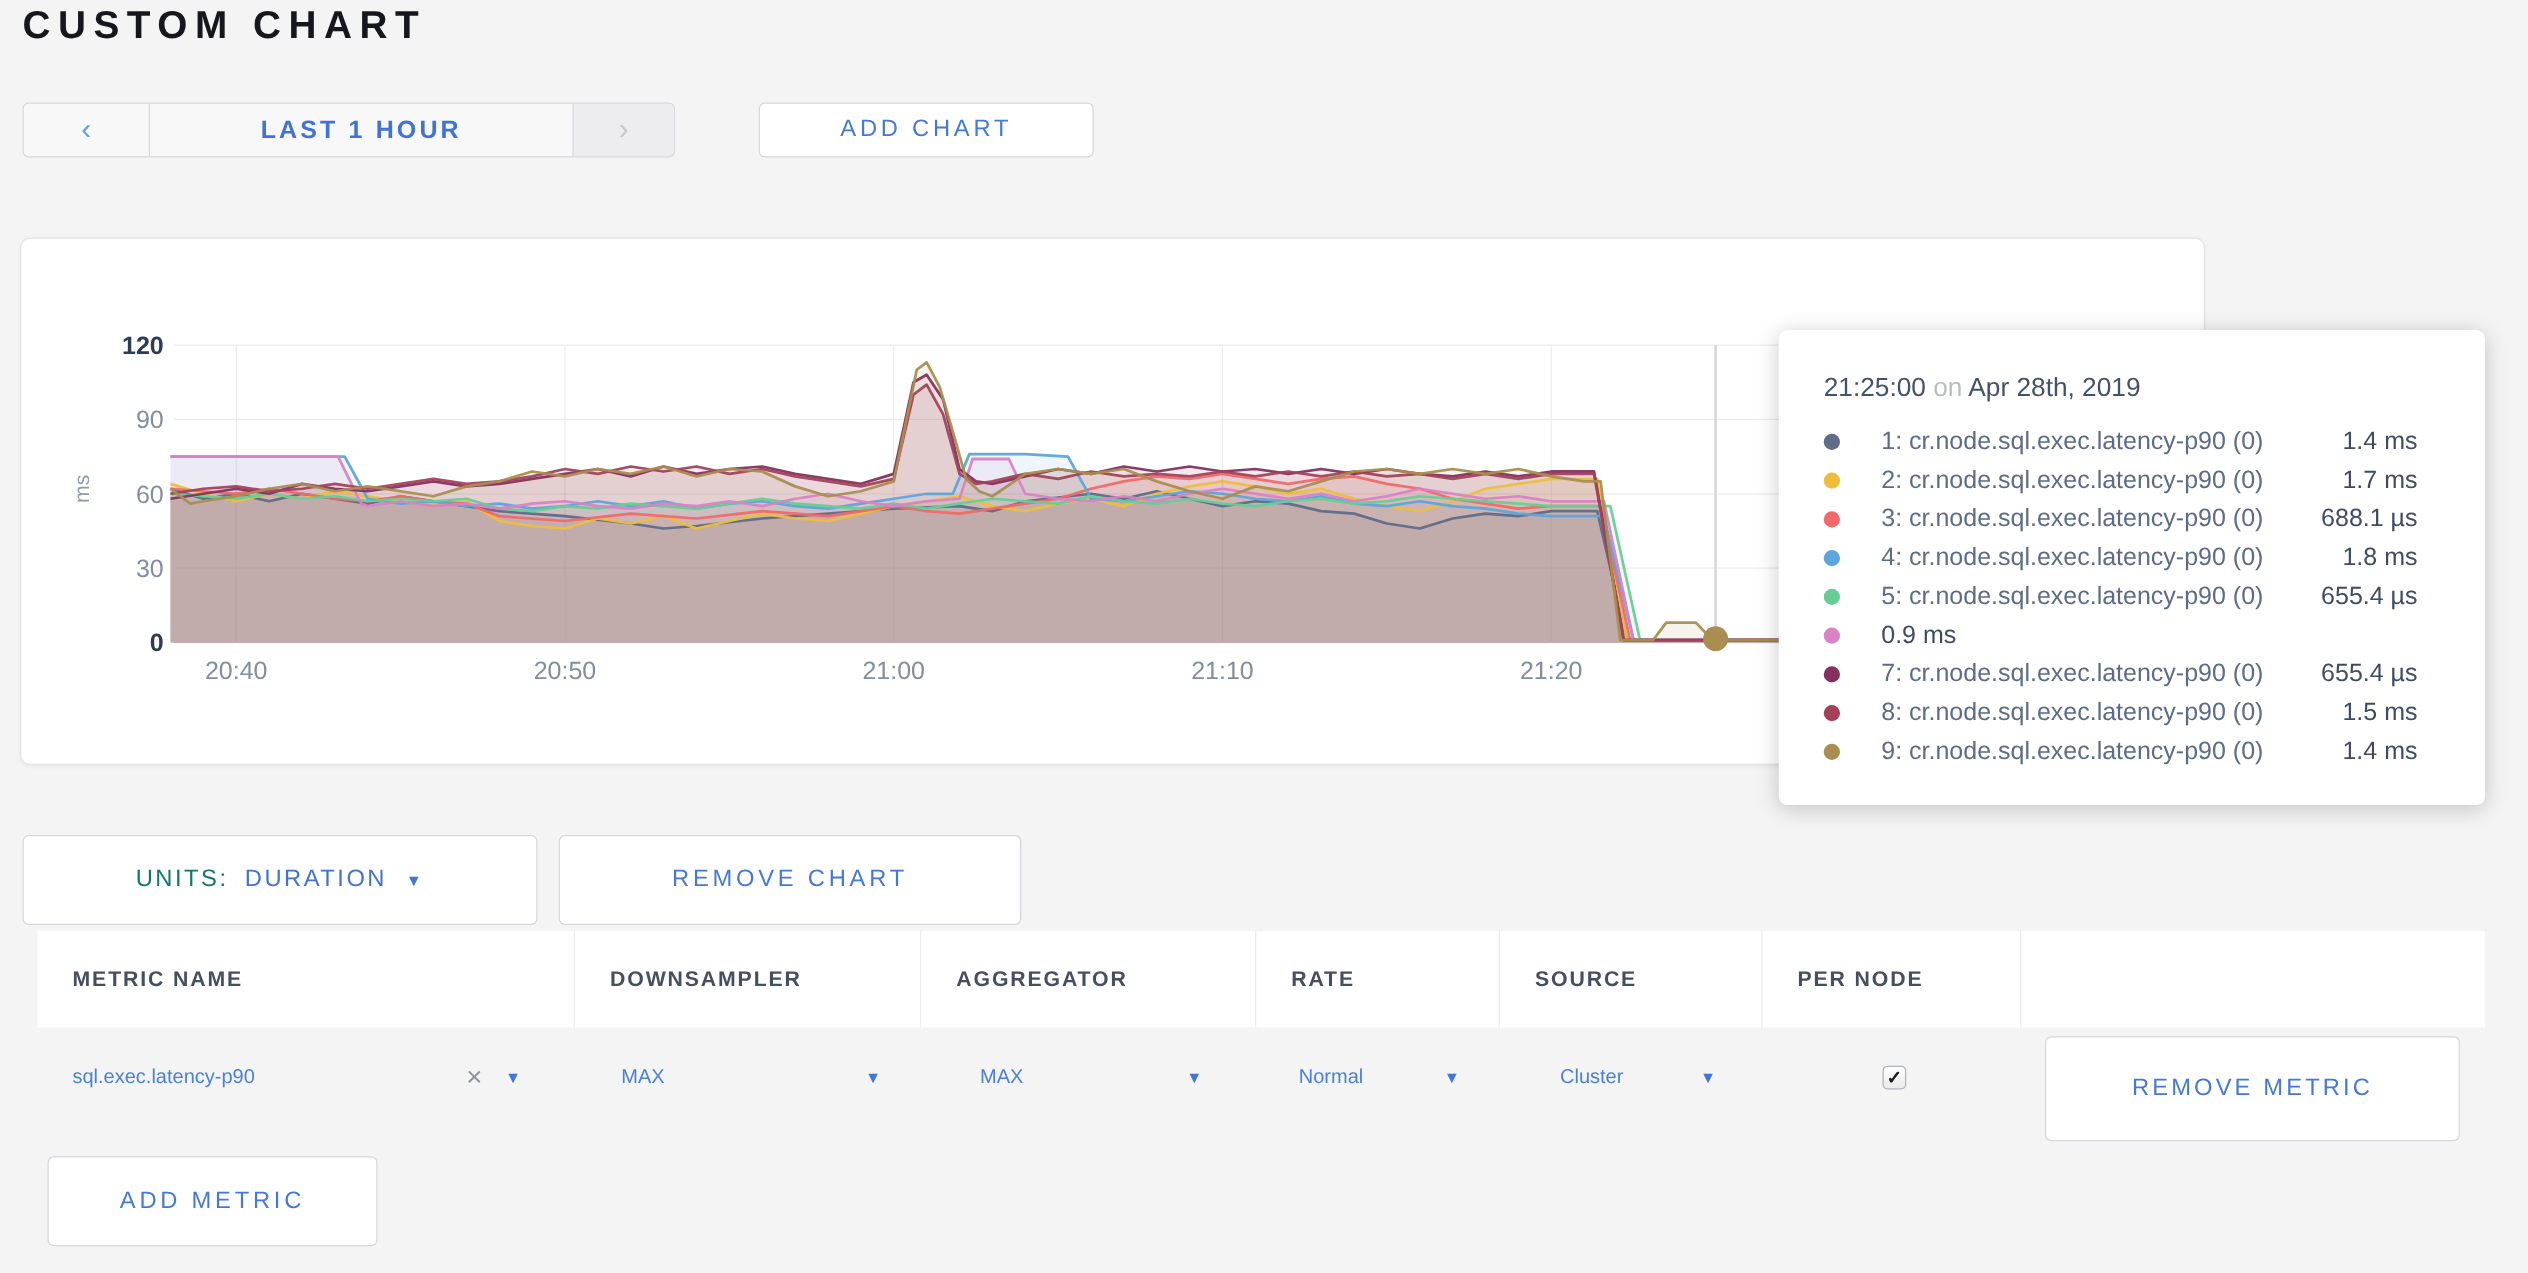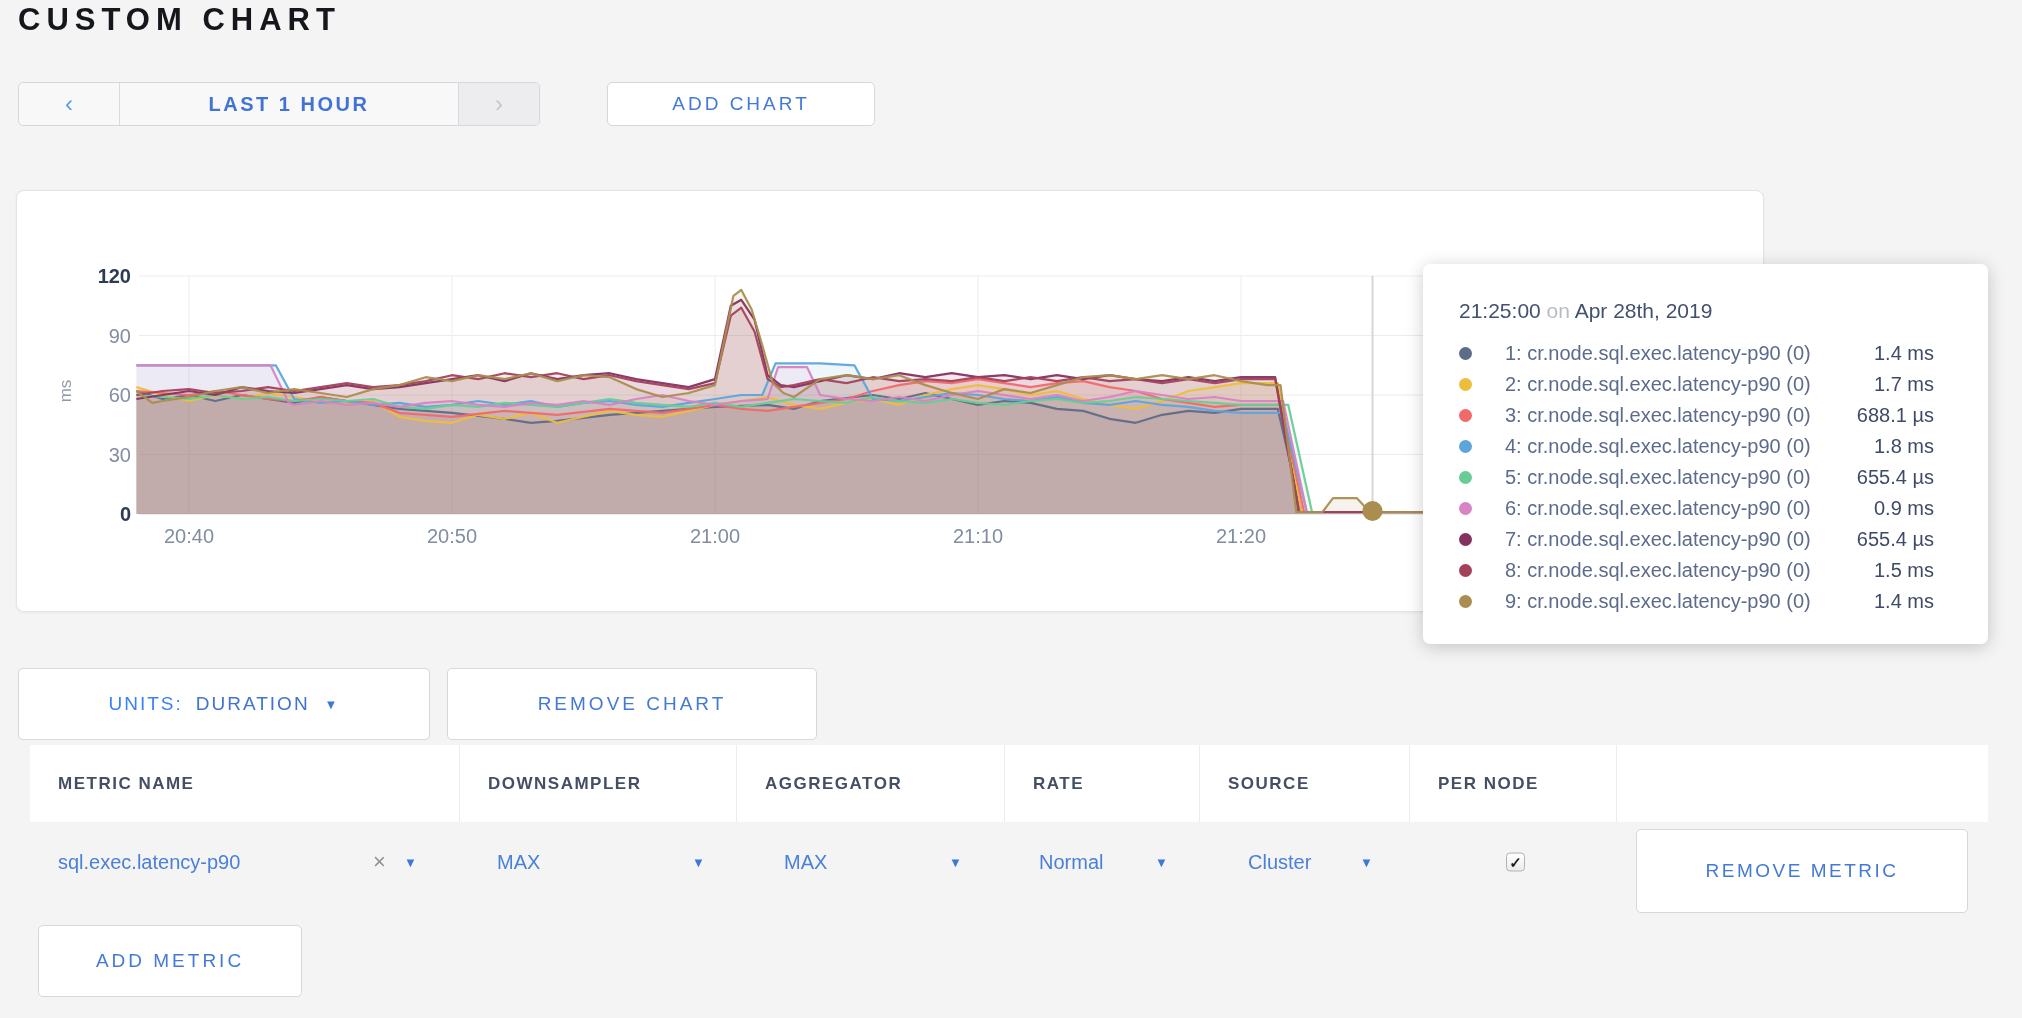--- a/index.html
+++ b/index.html
@@ -59,41 +59,41 @@
   }
   .t-head { font-size: 21px; color: #44516d; line-height: 26px; margin-bottom: 14px; white-space: nowrap; }
   .t-head .on-word { color: #b8bcc4; }
   .t-row { display: flex; align-items: center; height: 31px; font-size: 20px; white-space: nowrap; gap: 16px; }
   .t-dot { width: 13px; height: 13px; border-radius: 50%; margin-right: 17px; flex: none; }
   .t-lbl { color: #5c6b89; flex: 1; }
   .t-val { color: #3f4b66; font-weight: 500; }
 
   
   .units-btn { left: 18px; top: 668px; width: 412px; height: 72px; letter-spacing: 2px; }
-  .units-btn .units-word { color: #3b82f6; }
+  .units-btn .units-word { color: #0f766e; }
   .units-btn .units-value { color: #4073d4; margin-left: 13px; }
   .caret { color: #3e77d9; font-size: 13px; margin-left: 15px; }
   .remove-chart-btn { left: 447px; top: 668px; width: 370px; height: 72px; }
 
   
   .tbl-header {
     left: 30px; top: 745px; width: 1958px; height: 77px;
     display: flex; background: #ffffff;
   }
   .th-cell {
     display: flex; align-items: center; padding-left: 28px;
     border-right: 1px solid #ebecee;
     font-size: 17px; font-weight: 700; letter-spacing: 1.5px; color: #454f63;
     white-space: nowrap;
   }
   .th-cell:last-child { border-right: none; }
 
   .tbl-row { left: 30px; top: 822px; width: 1958px; height: 80px; }
   .tbl-row .cell-item { position: absolute; top: 50%; transform: translateY(-50%); white-space: nowrap; }
-  .blue-value { color: #4a80d8; font-size: 20px; cursor: pointer; }
+  .blue-value { color: #4a80d8; font-size: 16px; cursor: pointer; }
   .close-x { color: #8e9298; font-size: 22px; cursor: pointer; }
   .row-caret { color: #3e77d9; font-size: 13px; cursor: pointer; }
 
   .checkbox {
     width: 19px; height: 19px; border: 1px solid #aeb3b9; border-radius: 4px;
     background: linear-gradient(#ffffff, #ebebec);
     display: flex; align-items: center; justify-content: center;
     font-size: 15px; font-weight: 700; color: #1c1c1c; cursor: pointer;
   }
   .remove-metric-btn { left: 1606px; top: 7px; width: 332px; height: 84px; position: absolute; letter-spacing: 2.5px; }
@@ -189,21 +189,20 @@
         <span class="t-lbl">4: cr.node.sql.exec.latency-p90 (0)</span>
         <span class="t-val">1.8 ms</span>
       </div>
       <div class="t-row">
         <span class="t-dot" style="background: rgb(103, 205, 149);"></span>
         <span class="t-lbl">5: cr.node.sql.exec.latency-p90 (0)</span>
         <span class="t-val">655.4 µs</span>
       </div>
       <div class="t-row">
         <span class="t-dot" style="background: rgb(216, 131, 196);"></span>
-        <span class="t-lbl">6: cr.node.sql.exec.latency-p90 (0)</span>
         <span class="t-val">0.9 ms</span>
       </div>
       <div class="t-row">
         <span class="t-dot" style="background: rgb(133, 49, 95);"></span>
         <span class="t-lbl">7: cr.node.sql.exec.latency-p90 (0)</span>
         <span class="t-val">655.4 µs</span>
       </div>
       <div class="t-row">
         <span class="t-dot" style="background: rgb(163, 65, 91);"></span>
         <span class="t-lbl">8: cr.node.sql.exec.latency-p90 (0)</span>

